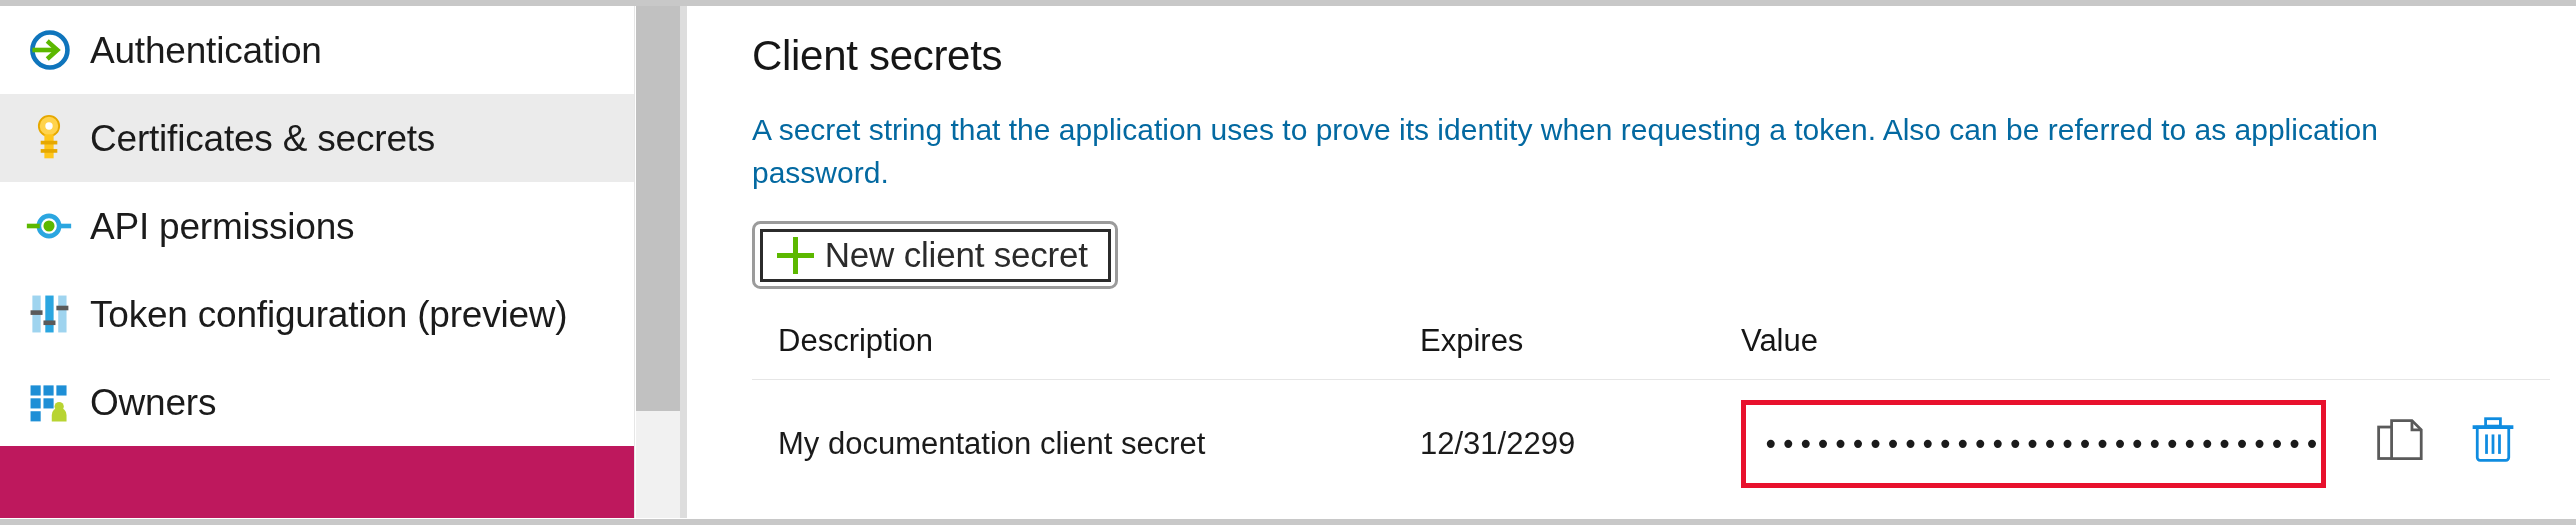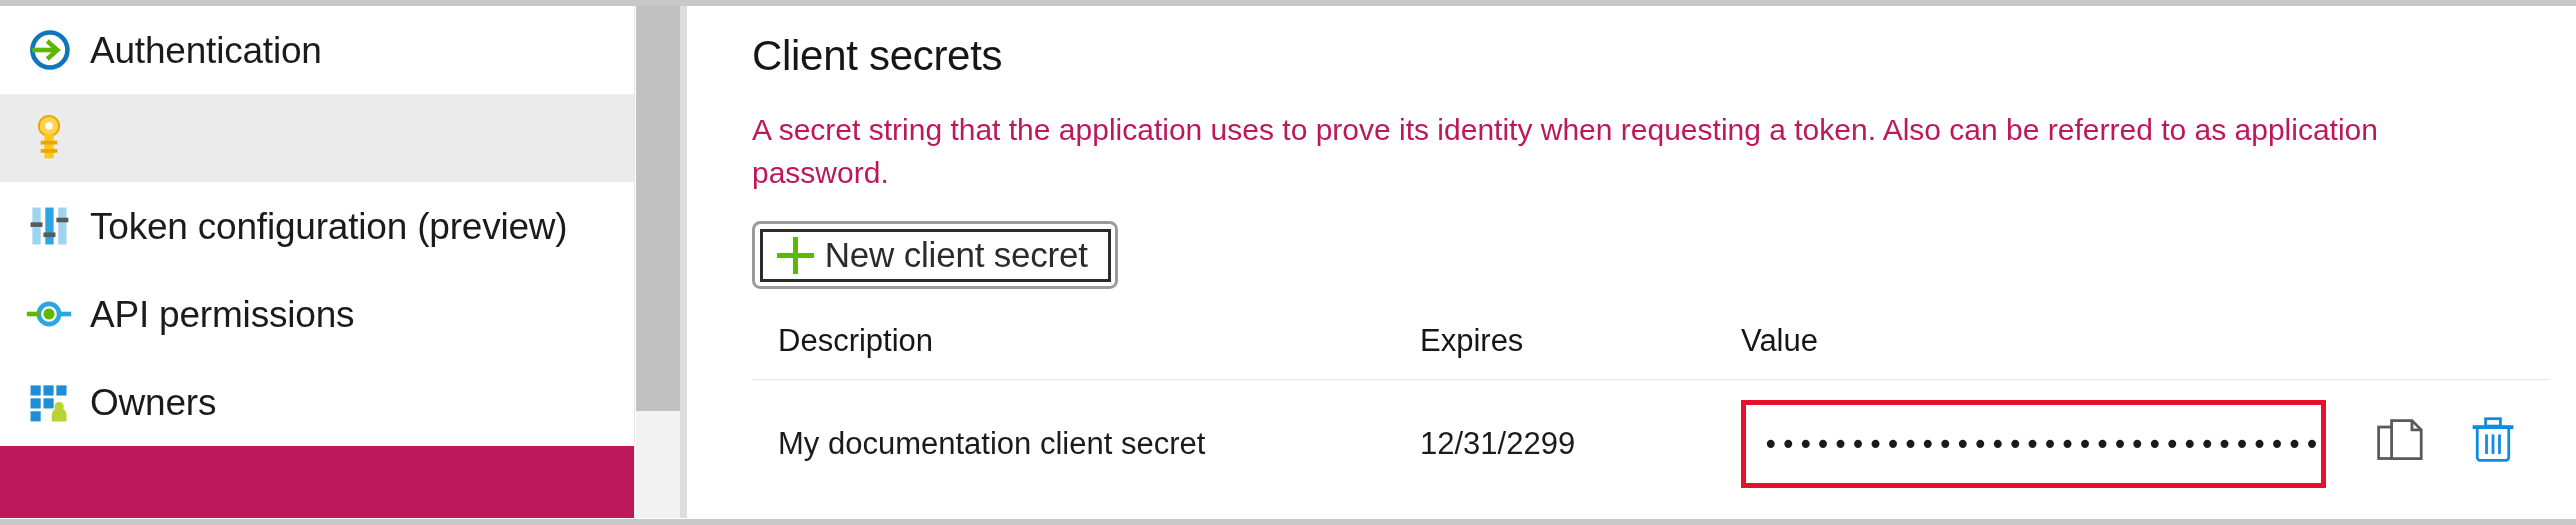--- a/index.html
+++ b/index.html
@@ -78,21 +78,21 @@
   }
   #page-title {
     font-size: 42px;
     color: #161616;
     font-weight: 400;
     margin-top: 26px;
     letter-spacing: -0.3px;
   }
   #description {
     font-size: 30px;
-    color: #be185d;
+    color: #0369a1;
     line-height: 1.42;
     margin-top: 29px;
     max-width: 1769px;
   }
 
   
   #new-secret-wrap {
     margin-top: 27px;
     display: inline-block;
     padding: 4.6px;
@@ -200,46 +200,47 @@
     <div class="nav-item selected">
       <span class="nav-icon">
         <svg width="48" height="48" viewBox="0 0 52 52">
           <circle cx="26" cy="13" r="11" fill="#ffd34d" stroke="#e6a800" stroke-width="2"></circle>
           <circle cx="26" cy="13" r="4" fill="#ffffff"></circle>
           <rect x="21" y="22" width="10" height="26" fill="#ffc61a"></rect>
           <rect x="17" y="29" width="18" height="4" fill="#e6a800"></rect>
           <rect x="17" y="38" width="18" height="4" fill="#e6a800"></rect>
         </svg>
       </span>
+      <span class="nav-label">Certificates &amp; secrets</span>
+    </div>
+
+    <div class="nav-item">
+      <span class="nav-icon">
+        <svg width="48" height="48" viewBox="0 0 52 52">
+          <circle cx="26" cy="26" r="11" fill="none" stroke="#2ba6e0" stroke-width="5"></circle>
+          <circle cx="26" cy="26" r="6" fill="#5cb800"></circle>
+          <line x1="2" y1="26" x2="16" y2="26" stroke="#5cb800" stroke-width="5"></line>
+          <line x1="37" y1="26" x2="50" y2="26" stroke="#2ba6e0" stroke-width="5"></line>
+        </svg>
+      </span>
+      <span class="nav-label">API permissions</span>
     </div>
 
     <div class="nav-item">
       <span class="nav-icon">
         <svg width="48" height="48" viewBox="0 0 52 52">
           <rect x="8" y="6" width="9" height="40" fill="#9fd4ef"></rect>
           <rect x="22" y="6" width="9" height="40" fill="#2ba6e0"></rect>
           <rect x="36" y="6" width="9" height="40" fill="#9fd4ef"></rect>
           <rect x="6" y="22" width="13" height="5" fill="#5a5a5a"></rect>
           <rect x="20" y="33" width="13" height="5" fill="#5a5a5a"></rect>
           <rect x="34" y="17" width="13" height="5" fill="#5a5a5a"></rect>
         </svg>
       </span>
       <span class="nav-label">Token configuration (preview)</span>
-    </div>
-
-    <div class="nav-item">
-      <span class="nav-icon">
-        <svg width="48" height="48" viewBox="0 0 52 52">
-          <circle cx="26" cy="26" r="11" fill="none" stroke="#2ba6e0" stroke-width="5"></circle>
-          <circle cx="26" cy="26" r="6" fill="#5cb800"></circle>
-          <line x1="2" y1="26" x2="16" y2="26" stroke="#5cb800" stroke-width="5"></line>
-          <line x1="37" y1="26" x2="50" y2="26" stroke="#2ba6e0" stroke-width="5"></line>
-        </svg>
-      </span>
-      <span class="nav-label">API permissions</span>
     </div>
 
 
     <div class="nav-item">
       <span class="nav-icon">
         <svg width="48" height="48" viewBox="0 0 52 52">
           <rect x="6" y="8" width="11" height="11" fill="#1e8fd6"></rect>
           <rect x="20" y="8" width="11" height="11" fill="#1e8fd6"></rect>
           <rect x="34" y="8" width="11" height="11" fill="#1e8fd6"></rect>
           <rect x="6" y="22" width="11" height="11" fill="#1e8fd6"></rect>

